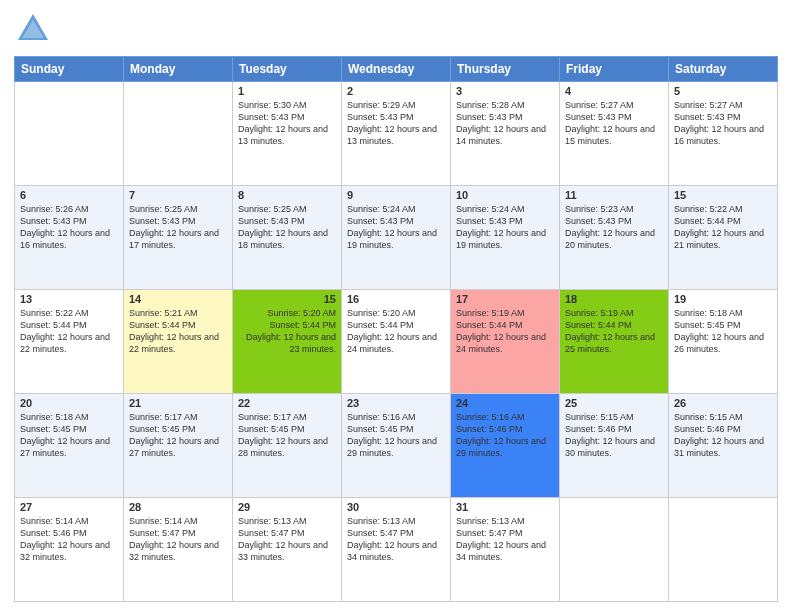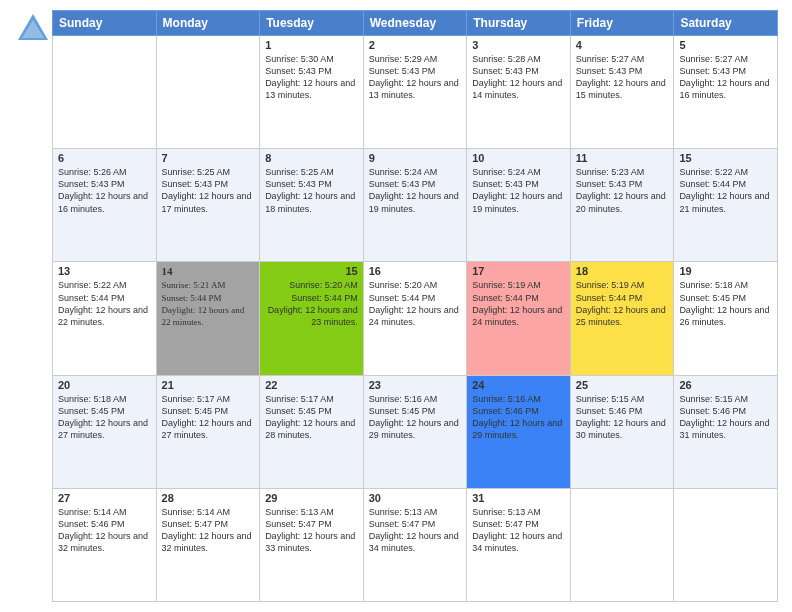--- a/index.html
+++ b/index.html
@@ -8,21 +8,21 @@
       background: #fff;
       width: 792px;
       height: 612px;
       overflow: hidden;
     }
     .page {
       width: 792px;
       height: 612px;
       padding: 10px 14px 10px 14px;
       display: flex;
-      flex-direction: row;
+      flex-direction: column;
     }
     .header {
       display: flex;
       justify-content: space-between;
       align-items: flex-start;
       margin-bottom: 8px;
     }
     .header-right {
       text-align: right;
     }
@@ -187,37 +187,37 @@
           <td style="background-color: rgb(238, 242, 250);">
             <span class="day-number">15</span>
             <div class="day-info">Sunrise: 5:22 AM<br>Sunset: 5:44 PM<br>Daylight: 12 hours and 21 minutes.</div>
           </td>
         </tr>
         <tr>
           <td style="background-color: rgb(255, 255, 255);">
             <span class="day-number">13</span>
             <div class="day-info">Sunrise: 5:22 AM<br>Sunset: 5:44 PM<br>Daylight: 12 hours and 22 minutes.</div>
           </td>
-          <td style="background-color: #a3a3a3; font-family: Liberation Serif, serif;">
+          <td style="background-color: #fef9c3;">
             <span class="day-number">14</span>
             <div class="day-info">Sunrise: 5:21 AM<br>Sunset: 5:44 PM<br>Daylight: 12 hours and 22 minutes.</div>
           </td>
           <td style="background-color: #84cc16; text-align: right;">
             <span class="day-number">15</span>
             <div class="day-info">Sunrise: 5:20 AM<br>Sunset: 5:44 PM<br>Daylight: 12 hours and 23 minutes.</div>
           </td>
           <td style="background-color: rgb(255, 255, 255);">
             <span class="day-number">16</span>
             <div class="day-info">Sunrise: 5:20 AM<br>Sunset: 5:44 PM<br>Daylight: 12 hours and 24 minutes.</div>
           </td>
           <td style="background-color: #fca5a5;">
             <span class="day-number">17</span>
             <div class="day-info">Sunrise: 5:19 AM<br>Sunset: 5:44 PM<br>Daylight: 12 hours and 24 minutes.</div>
           </td>
-          <td style="background-color: #fde047; margin-left: 48px;">
+          <td style="background-color: #84cc16; margin-left: 48px;">
             <span class="day-number">18</span>
             <div class="day-info">Sunrise: 5:19 AM<br>Sunset: 5:44 PM<br>Daylight: 12 hours and 25 minutes.</div>
           </td>
           <td style="background-color: rgb(255, 255, 255);">
             <span class="day-number">19</span>
             <div class="day-info">Sunrise: 5:18 AM<br>Sunset: 5:45 PM<br>Daylight: 12 hours and 26 minutes.</div>
           </td>
         </tr>
         <tr>
           <td style="background-color: rgb(238, 242, 250);">

